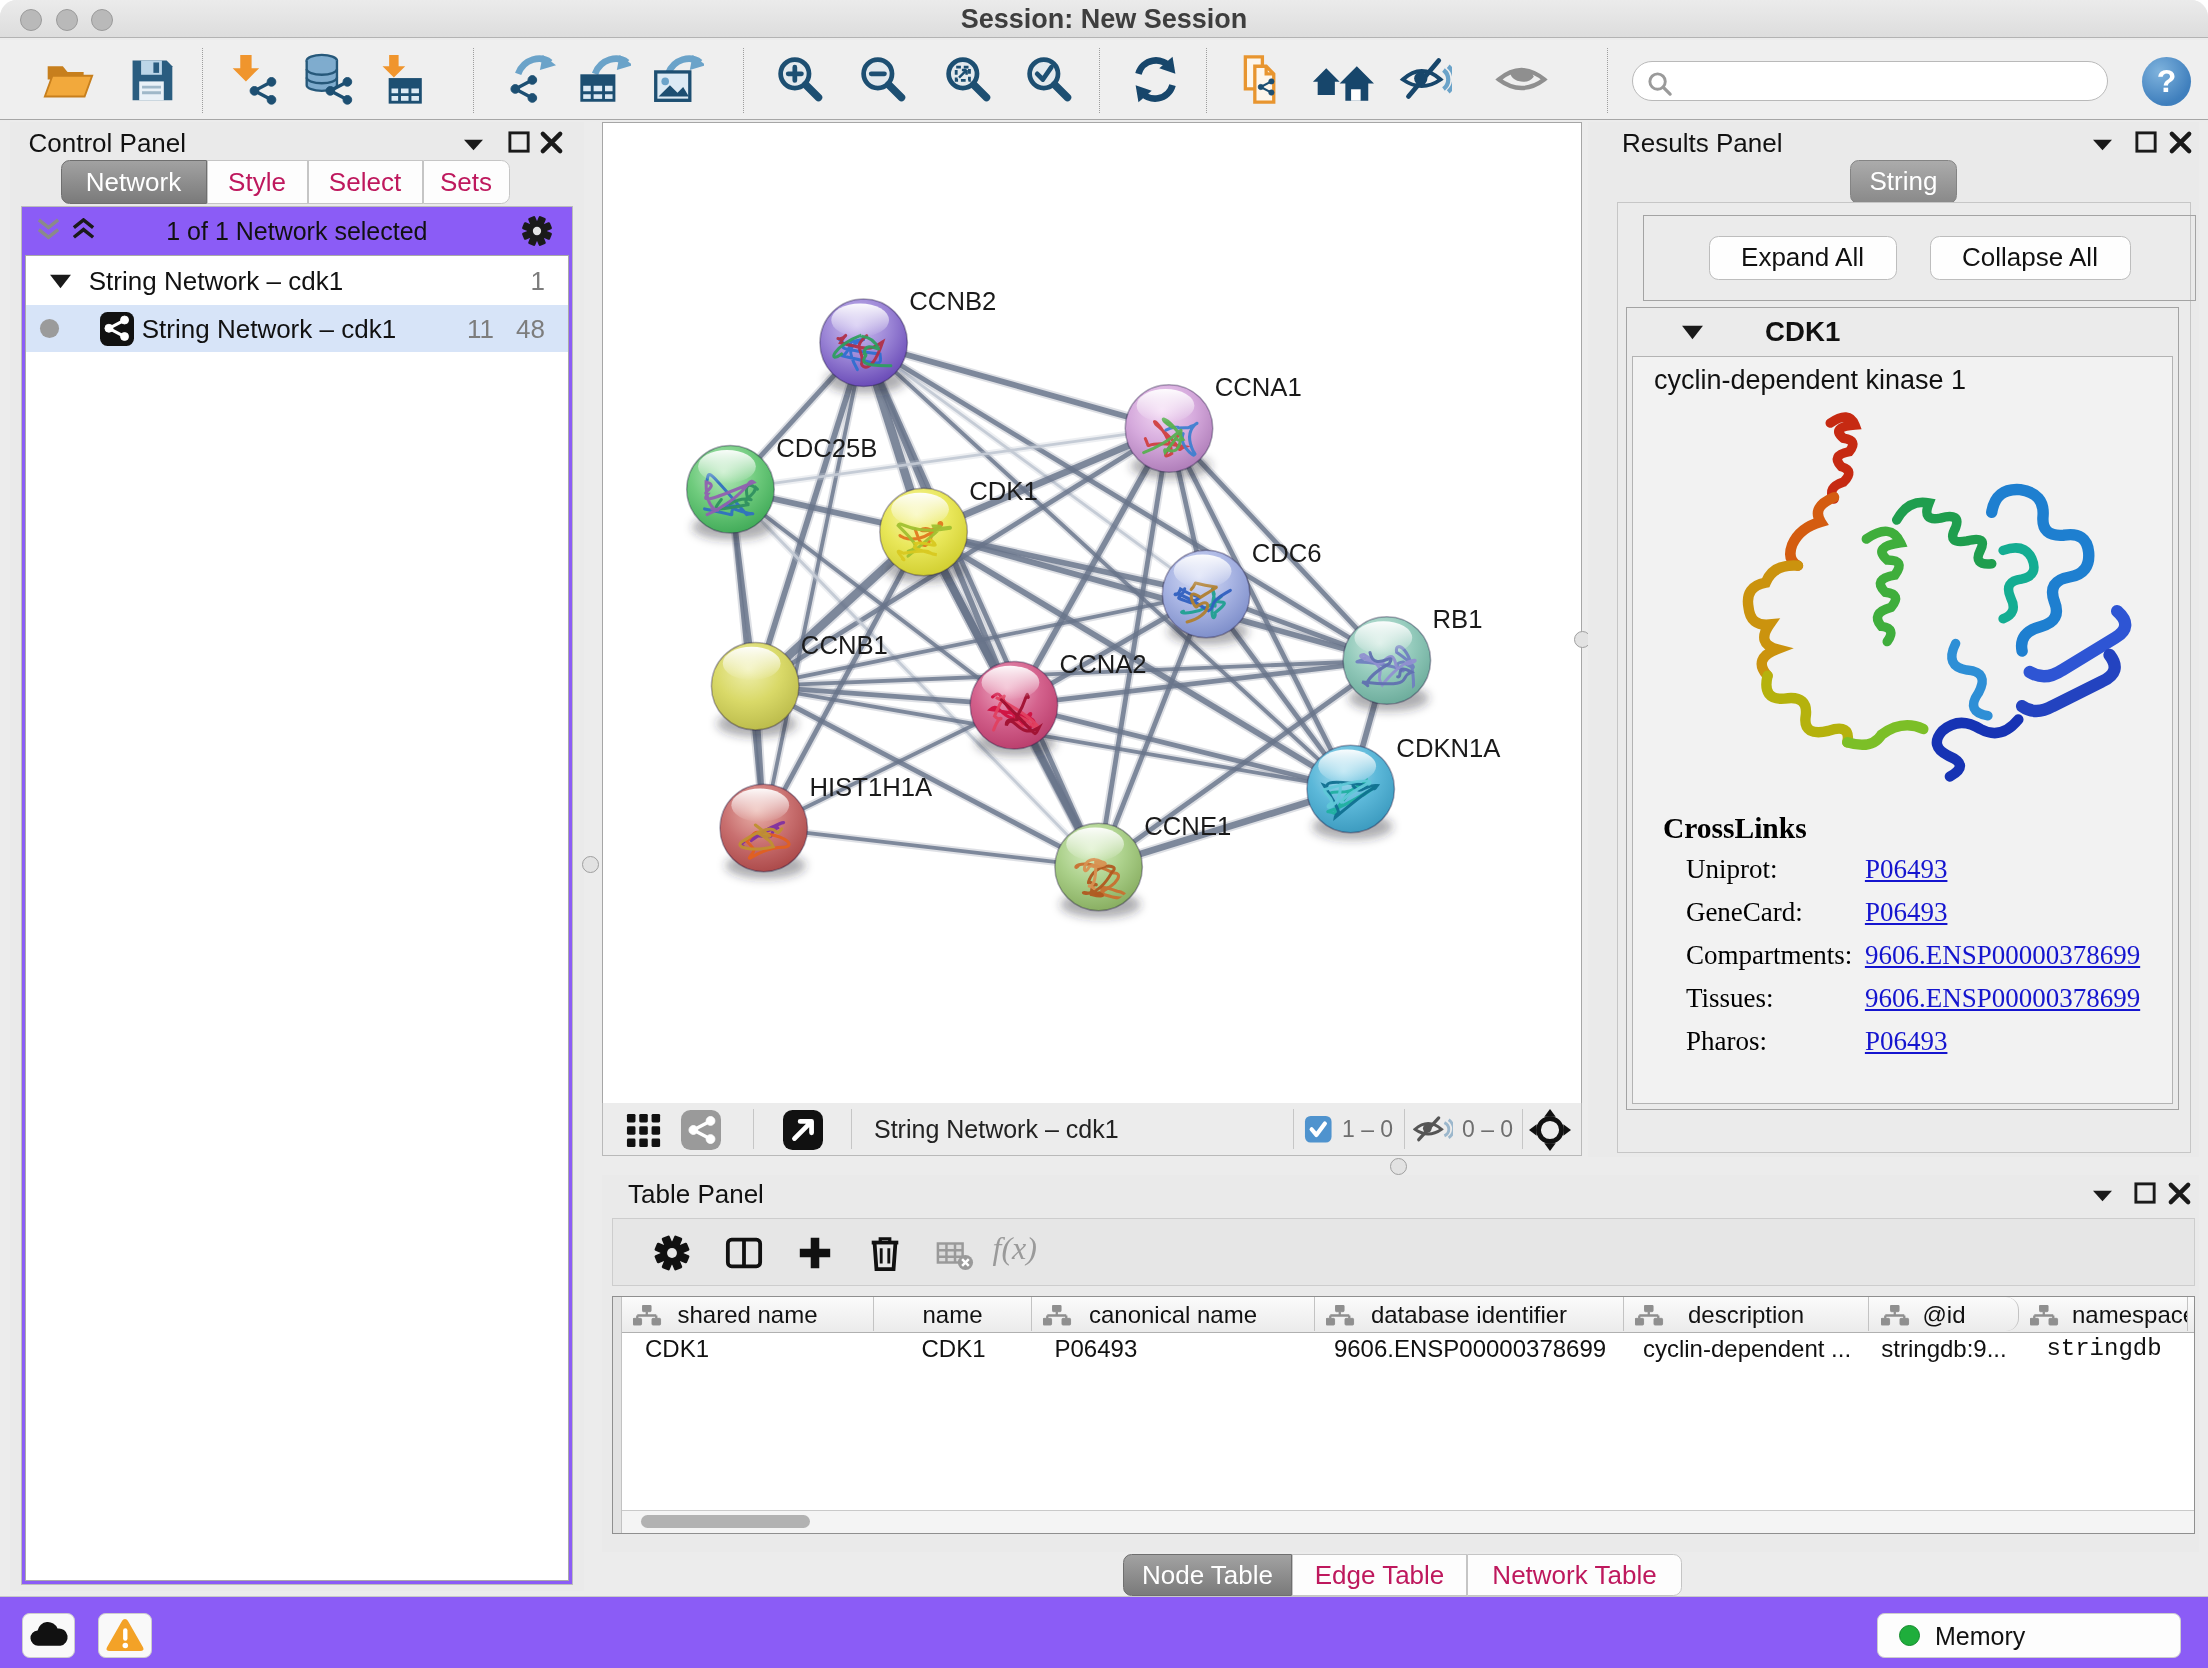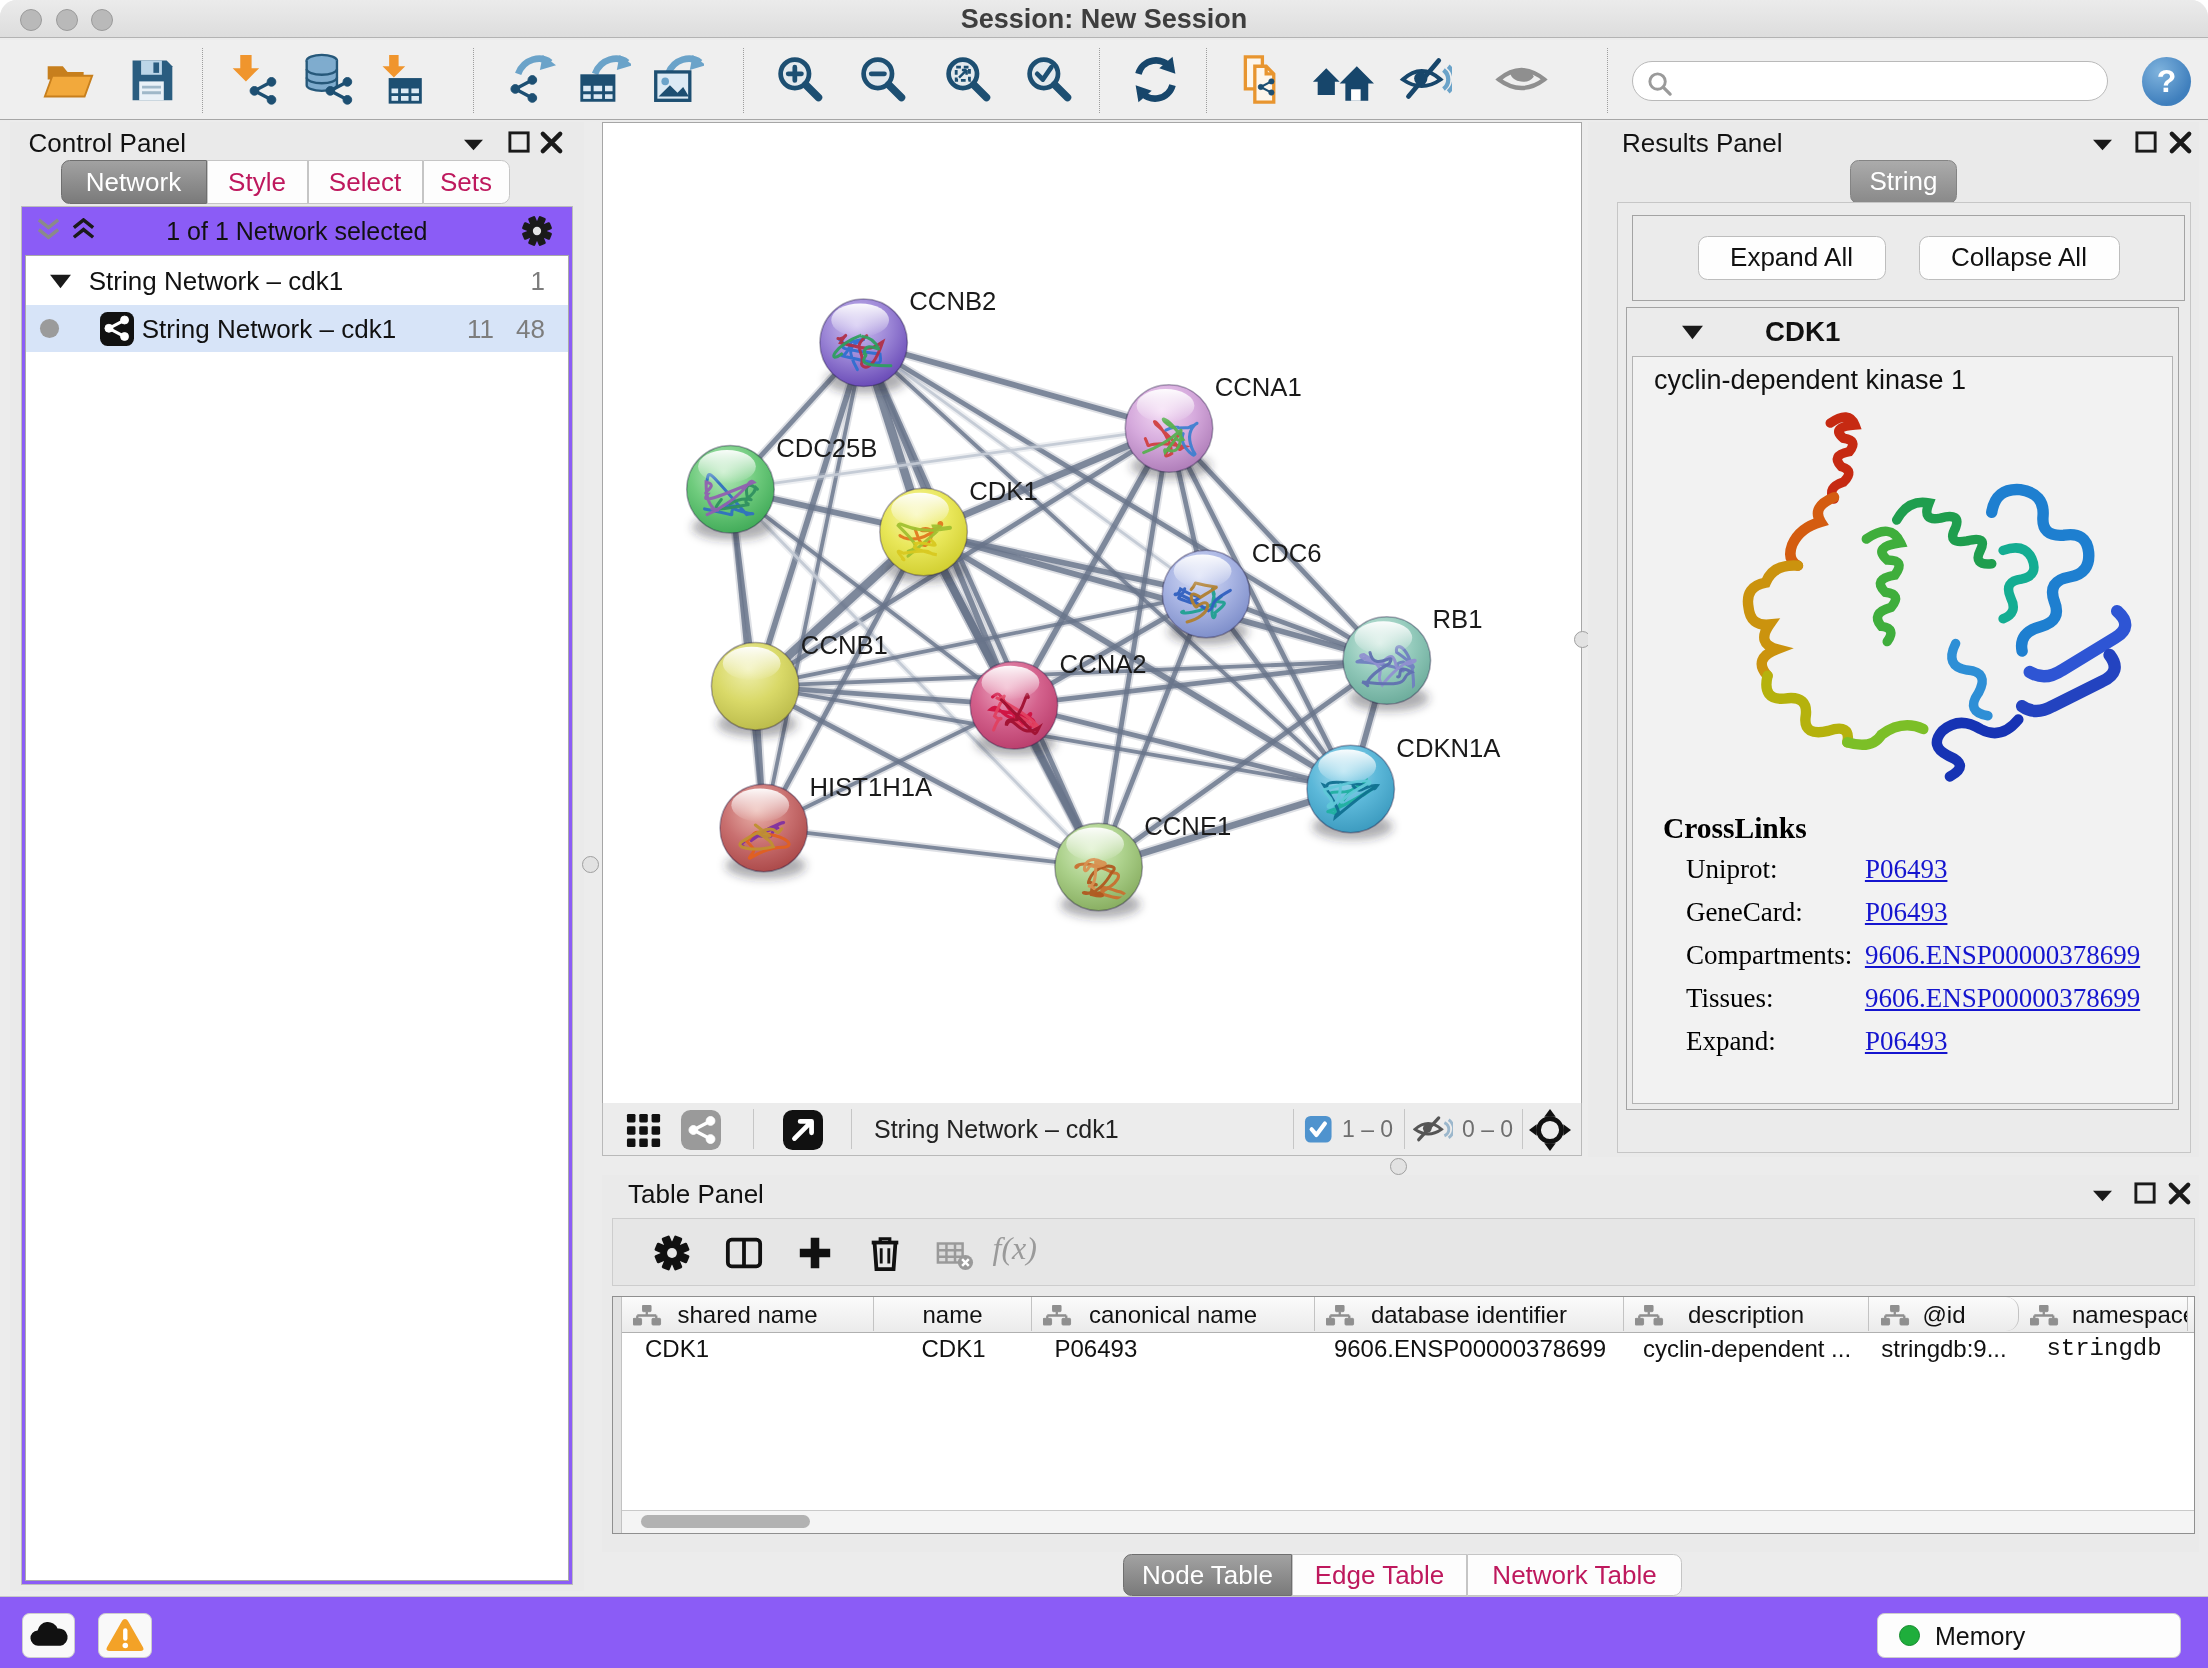--- a/index.html
+++ b/index.html
@@ -62,21 +62,21 @@
   .ntb-count { position:absolute; top:13.3px; font-size:23px; color:#6e6e6e; }
 
   
   #results-panel { position:absolute; left:1588px; top:122px; width:611px; height:1035px; background:#eaeaea; }
   #rp-title { position:absolute; left:34px; top:5.7px; }
   #rp-tab { position:absolute; left:262px; top:38px; width:107px; height:44px; border-radius:8.6px;
     background:linear-gradient(#ababab,#898989); border:1.9px solid #848484; color:#fff;
     font-size:26px; text-align:center; line-height:40px; }
   #rp-outer { position:absolute; left:28.5px; top:80px; width:574px; height:951px;
     background:#ebebeb; border:1.9px solid #c6c6c6; }
-  #rp-box1 { position:absolute; left:14px; top:12.4px; width:553px; height:86px; border:1.9px solid #a3a3a3; }
+  #rp-box1 { position:absolute; left:25px; top:12.4px; width:553px; height:86px; border:1.9px solid #a3a3a3; }
   .rp-btn { position:absolute; top:20px; height:44px; background:#fefefe; border:1.9px solid #bdbdbd;
     border-radius:9.5px; font-size:26px; color:#111; text-align:center; line-height:40px; }
   #rp-box2 { position:absolute; left:8.6px; top:104px; width:553px; height:803px; border:1.9px solid #a3a3a3; }
   #rp-sec-hdr { position:absolute; left:0; top:0; width:100%; height:48px; }
   #rp-sec-title { position:absolute; left:138px; top:7.6px; font-size:27.6px; font-weight:bold; color:#111; }
   #rp-content { position:absolute; left:4.8px; top:48px; right:4.8px; bottom:4.8px; background:#f2f2f2;
     border:1.9px solid #b3b3b3; }
   #rp-desc { position:absolute; left:21px; top:7.6px; font-size:27px; color:#111; }
   #protein-img { position:absolute; left:9.5px; top:49px; }
   #crosslinks { position:absolute; left:30px; top:455px; font-family:"Liberation Serif","DejaVu Serif",serif; }
@@ -835,21 +835,21 @@
                 </div>
                 <div class="cl-row">
                   <span class="cl-label">Compartments:</span>
                   <span class="cl-value">9606.ENSP00000378699</span>
                 </div>
                 <div class="cl-row">
                   <span class="cl-label">Tissues:</span>
                   <span class="cl-value">9606.ENSP00000378699</span>
                 </div>
                 <div class="cl-row">
-                  <span class="cl-label">Expand:</span>
+                  <span class="cl-label">Pharos:</span>
                   <span class="cl-value">P06493</span>
                 </div>
               </div>
           </div>
         </div>
       </div>
     </div>
   </div>
 
   <div id="table-panel">

